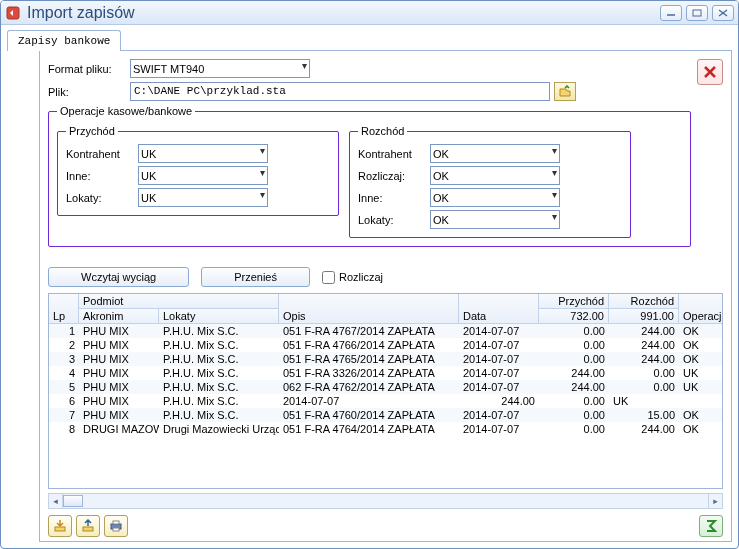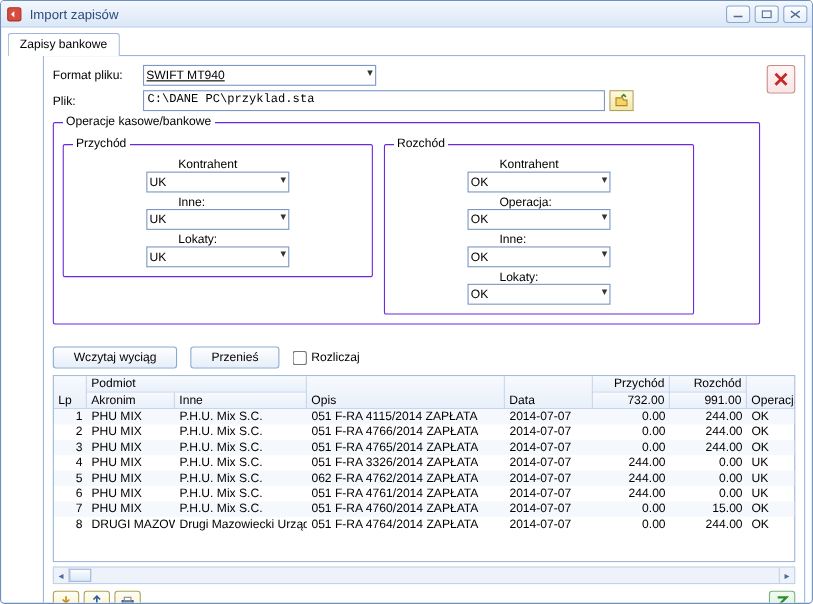--- a/index.html
+++ b/index.html
@@ -25,21 +25,21 @@
     background: linear-gradient(#f3f7fd, #dbe7f7);
     border-bottom: 1px solid #b5c9e5;
     display: flex;
     align-items: center;
     padding: 0 4px;
   }
   .titlebar-icon {
     width: 16px; height: 16px; margin-right: 6px;
     display: inline-flex; align-items:center; justify-content:center;
   }
-  .titlebar-title { flex: 1; color: #2b4c7c; font-size: 12px; }
+  .titlebar-title { flex: 1; color: #2b4c7c; font-size: 16px; }
   .win-btns { display: flex; gap: 4px; }
   .win-btn {
     width: 22px; height: 16px;
     border: 1px solid #8aa9d3;
     border-radius: 3px;
     background: linear-gradient(#fdfefe,#e4edf9);
     display: flex; align-items:center; justify-content:center;
     color: #4a6a9a;
     font-size: 10px;
   }
@@ -56,20 +56,21 @@
   }
   .tab {
     border: 1px solid #9db6d9;
     border-bottom: none;
     background: #fff;
     padding: 4px 10px;
     border-radius: 3px 3px 0 0;
     position: relative;
     top: 1px;
     z-index: 2;
+    font-family: Liberation Mono, monospace;
   }
   .tabbody {
     border: 1px solid #9db6d9;
     flex: 1;
     padding: 8px 8px 4px 8px;
     display: flex;
     flex-direction: column;
     position: relative;
     margin-left: 32px;
   }
@@ -113,21 +114,21 @@
   }
   .sel-wrap::after {
     content: "▾";
     position: absolute;
     right: 3px;
     top: 1px;
     font-size: 10px;
     color: #333;
     pointer-events: none;
   }
-  .selectbox.w180 { width: 212px; text-decoration: underline; }
+  .selectbox.w180 { width: 180px; }
   .selectbox.w90 { width: 90px; }
   .selectbox.w130 { width: 130px; }
   .file-input {
     width: 420px;
     height: 19px;
     border: 1px solid #7b97c2;
     padding: 1px 3px;
     display: inline-block;
     line-height: 15px;
     background: #fff;
@@ -154,33 +155,32 @@
   .opscols {
     display: flex;
     gap: 10px;
     margin-top: 4px;
   }
   .opscol fieldset { width: 282px; }
   .kv-row {
     display: flex;
     align-items: center;
     margin-top: 3px;
-    flex-direction: column;
   }
   .kv-label { width: 72px; }
   .actionbar {
     display: flex;
     align-items: center;
     gap: 12px;
     margin: 20px 0 6px 0;
   }
   .btn {
     border: 1px solid #8aa9d3;
     background: linear-gradient(#fdfefe,#e7eef9);
-    padding: 3px 18px;
+    padding: 3px 32px;
     border-radius: 3px;
     font: inherit;
   }
   .chk {
     display: inline-flex;
     align-items: center;
     gap: 4px;
   }
   .chk input { margin:0; }
   .grid {
@@ -339,21 +339,21 @@
                 </fieldset>
               </div>
               <div class="opscol">
                 <fieldset>
                   <legend>Rozchód</legend>
                   <div class="kv-row">
                     <span class="kv-label">Kontrahent</span>
                     <span class="sel-wrap"><select class="selectbox w130"><option>OK</option></select></span>
                   </div>
                   <div class="kv-row">
-                    <span class="kv-label">Operacja:</span>
+                    <span class="kv-label">Rozliczaj:</span>
                     <span class="sel-wrap"><select class="selectbox w130"><option>OK</option></select></span>
                   </div>
                   <div class="kv-row">
                     <span class="kv-label">Inne:</span>
                     <span class="sel-wrap"><select class="selectbox w130"><option>OK</option></select></span>
                   </div>
                   <div class="kv-row">
                     <span class="kv-label">Lokaty:</span>
                     <span class="sel-wrap"><select class="selectbox w130"><option>OK</option></select></span>
                   </div>
@@ -386,31 +386,31 @@
             <div class="cell" style="grid-row:span 2;display:flex;align-items:flex-end">Lp</div>
             <div class="cell" style="grid-column:span 2">Podmiot</div>
             <div class="cell" style="grid-row:span 2;display:flex;align-items:flex-end">Opis</div>
             <div class="cell" style="grid-row:span 2;display:flex;align-items:flex-end">Data</div>
             <div class="cell num-head">Przychód</div>
             <div class="cell num-head">Rozchód</div>
             <div class="cell" style="grid-row:span 2;display:flex;align-items:flex-end">Operacja</div>
           </div>
           <div class="hdr-row2">
             <div class="cell">Akronim</div>
-            <div class="cell">Inne</div>
+            <div class="cell">Lokaty</div>
             <div class="cell num-head">732.00</div>
             <div class="cell num-head">991.00</div>
           </div>
         </div>
         <div class="grid-body" id="grid-body">
             <div class="drow">
               <div class="dc num">1</div>
               <div class="dc">PHU MIX</div>
               <div class="dc">P.H.U. Mix S.C.</div>
-              <div class="dc">051 F-RA 4115/2014 ZAPŁATA</div>
+              <div class="dc">051 F-RA 4767/2014 ZAPŁATA</div>
               <div class="dc">2014-07-07</div>
               <div class="dc num">0.00</div>
               <div class="dc num">244.00</div>
               <div class="dc">OK</div>
             </div>
             <div class="drow">
               <div class="dc num">2</div>
               <div class="dc">PHU MIX</div>
               <div class="dc">P.H.U. Mix S.C.</div>
               <div class="dc">051 F-RA 4766/2014 ZAPŁATA</div>
@@ -446,21 +446,20 @@
               <div class="dc">062 F-RA 4762/2014 ZAPŁATA</div>
               <div class="dc">2014-07-07</div>
               <div class="dc num">244.00</div>
               <div class="dc num">0.00</div>
               <div class="dc">UK</div>
             </div>
             <div class="drow">
               <div class="dc num">6</div>
               <div class="dc">PHU MIX</div>
               <div class="dc">P.H.U. Mix S.C.</div>
-              <div class="dc">051 F-RA 4761/2014 ZAPŁATA</div>
               <div class="dc">2014-07-07</div>
               <div class="dc num">244.00</div>
               <div class="dc num">0.00</div>
               <div class="dc">UK</div>
             </div>
             <div class="drow">
               <div class="dc num">7</div>
               <div class="dc">PHU MIX</div>
               <div class="dc">P.H.U. Mix S.C.</div>
               <div class="dc">051 F-RA 4760/2014 ZAPŁATA</div>

